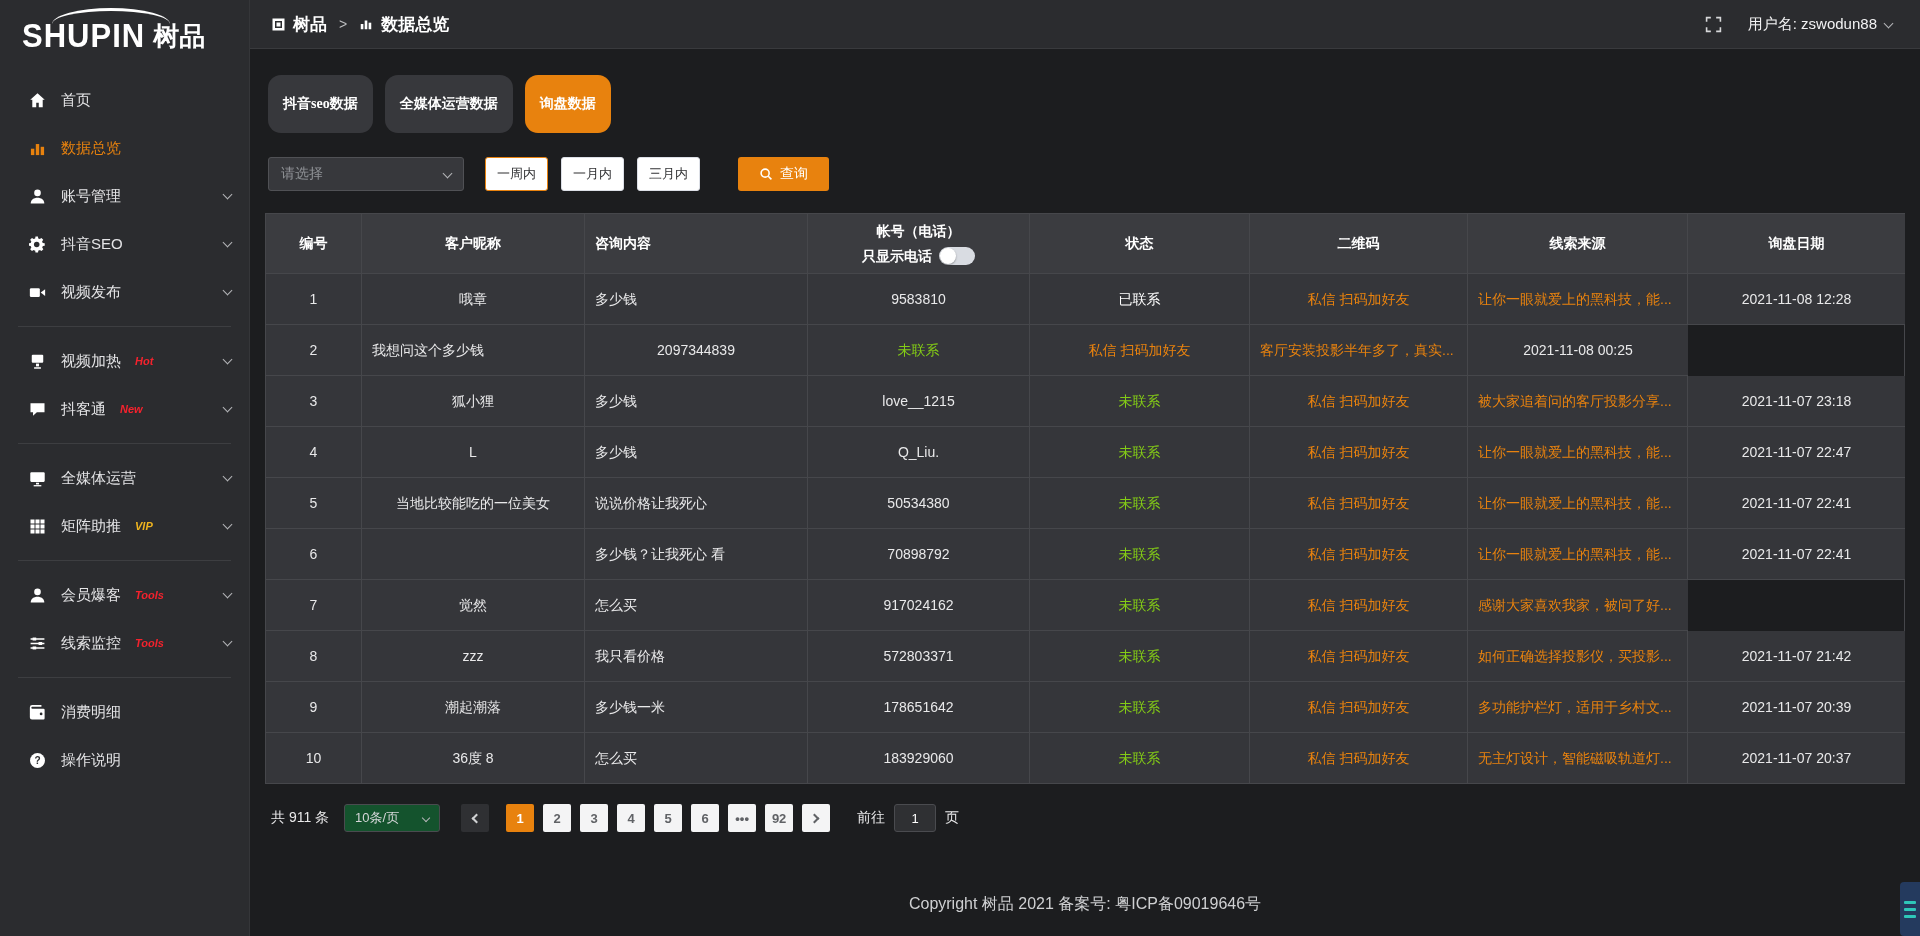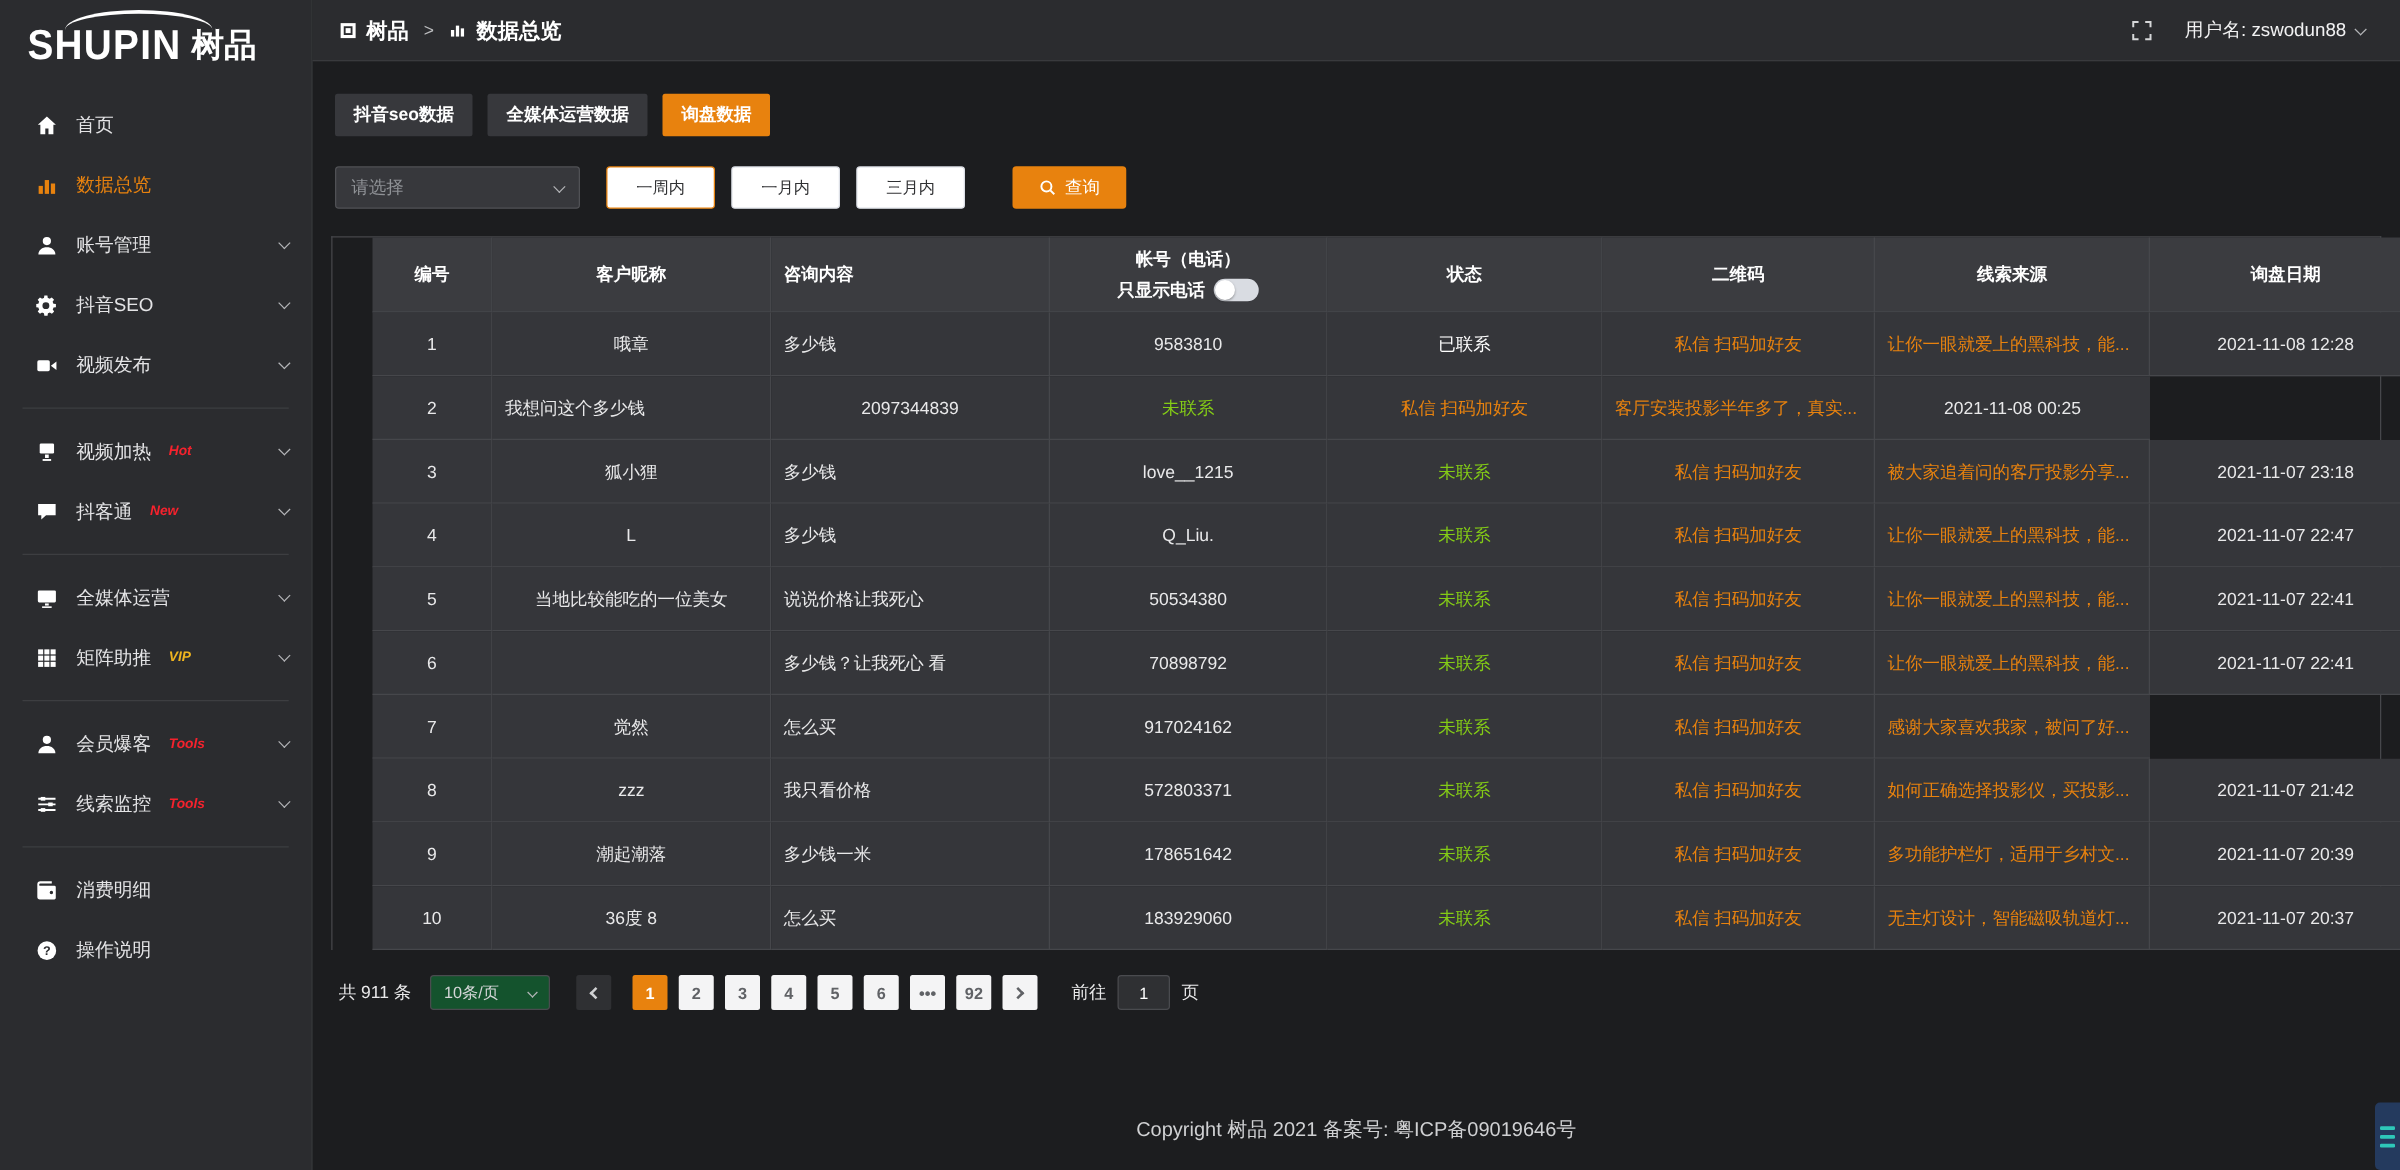--- a/index.html
+++ b/index.html
@@ -53,46 +53,46 @@
   .topbar-right { display:flex; align-items:center; gap:26px; }
   .fs-icon { display:flex; cursor:pointer; }
   .user-entry { display:flex; align-items:center; gap:8px; cursor:pointer; font-size:15px; color:#f2f2f3; }
   .user-entry .chev { margin:0 0 2px 0; }
 
   
   .content { flex:1; padding:16px 15px 0 15px; }
   .tabs { display:flex; gap:12px; margin:10px 0 24px 3px; }
   .tab {
     background:#37383c; color:#fff; font-size:14px; font-weight:bold;
-    border:none; border-radius:2px; padding:8px 15px; cursor:pointer;
-    font-family:Liberation Sans, sans-serif;
+    border:none; border-radius:13px; padding:20px 15px; cursor:pointer;
+    font-family:Liberation Serif, serif;
   }
   .tab.active { background:#e8820e; }
 
   .filterbar { display:flex; align-items:center; margin:0 0 22px 3px; }
   .f-select {
     width:196px; height:34px; background:#37383c; border:1px solid #505155; border-radius:3px;
     display:flex; align-items:center; justify-content:space-between; padding:0 12px;
     color:#8f9296; cursor:pointer; font-size:14px;
   }
   .f-select .chev { margin:0 0 2px 0; }
   .period-group { display:flex; gap:13px; margin-left:21px; }
   .p-btn {
-    width:87px; height:34px; background:#ffffff; border:1px solid #dcdfe6; border-radius:3px;
+    width:63px; height:34px; background:#ffffff; border:1px solid #dcdfe6; border-radius:3px;
     color:#303133; font-size:13px; cursor:pointer; font-family:inherit;
   }
   .p-btn.active { border:1px solid #e8820e; }
   .query-btn {
     margin-left:38px; height:34px; padding:0 21px; background:#e8820e; border:none; border-radius:3px;
     color:#fff; font-size:14px; cursor:pointer; display:flex; align-items:center; gap:7px; font-family:inherit;
   }
 
   
   .dtable { border:1px solid #46474b; border-bottom:none; width:1640px; }
-  .trow { display:grid; grid-template-columns:96px 223px 223px 222px 220px 218px 220px 217px;padding-left:32px; }
+  .trow { display:grid; grid-template-columns:96px 223px 223px 222px 220px 218px 220px 217px; }
   .tcell {
     border-right:1px solid #46474b; border-bottom:1px solid #46474b;
     display:flex; align-items:center; justify-content:center; text-align:center;
     background:#35363a; min-height:51px; padding:4px 10px; line-height:1.45;
   }
   .tcell:last-child { border-right:none; }
   .trow.thead .tcell { background:#3b3c40; font-weight:bold; color:#fff; min-height:60px; flex-direction:column; }
   .tcell.left { justify-content:flex-start; text-align:left; }
   .trow.thead .tcell.left { align-items:flex-start; justify-content:center; }
   .th-sub { display:flex; align-items:center; gap:7px; margin-top:4px; font-weight:bold; }

